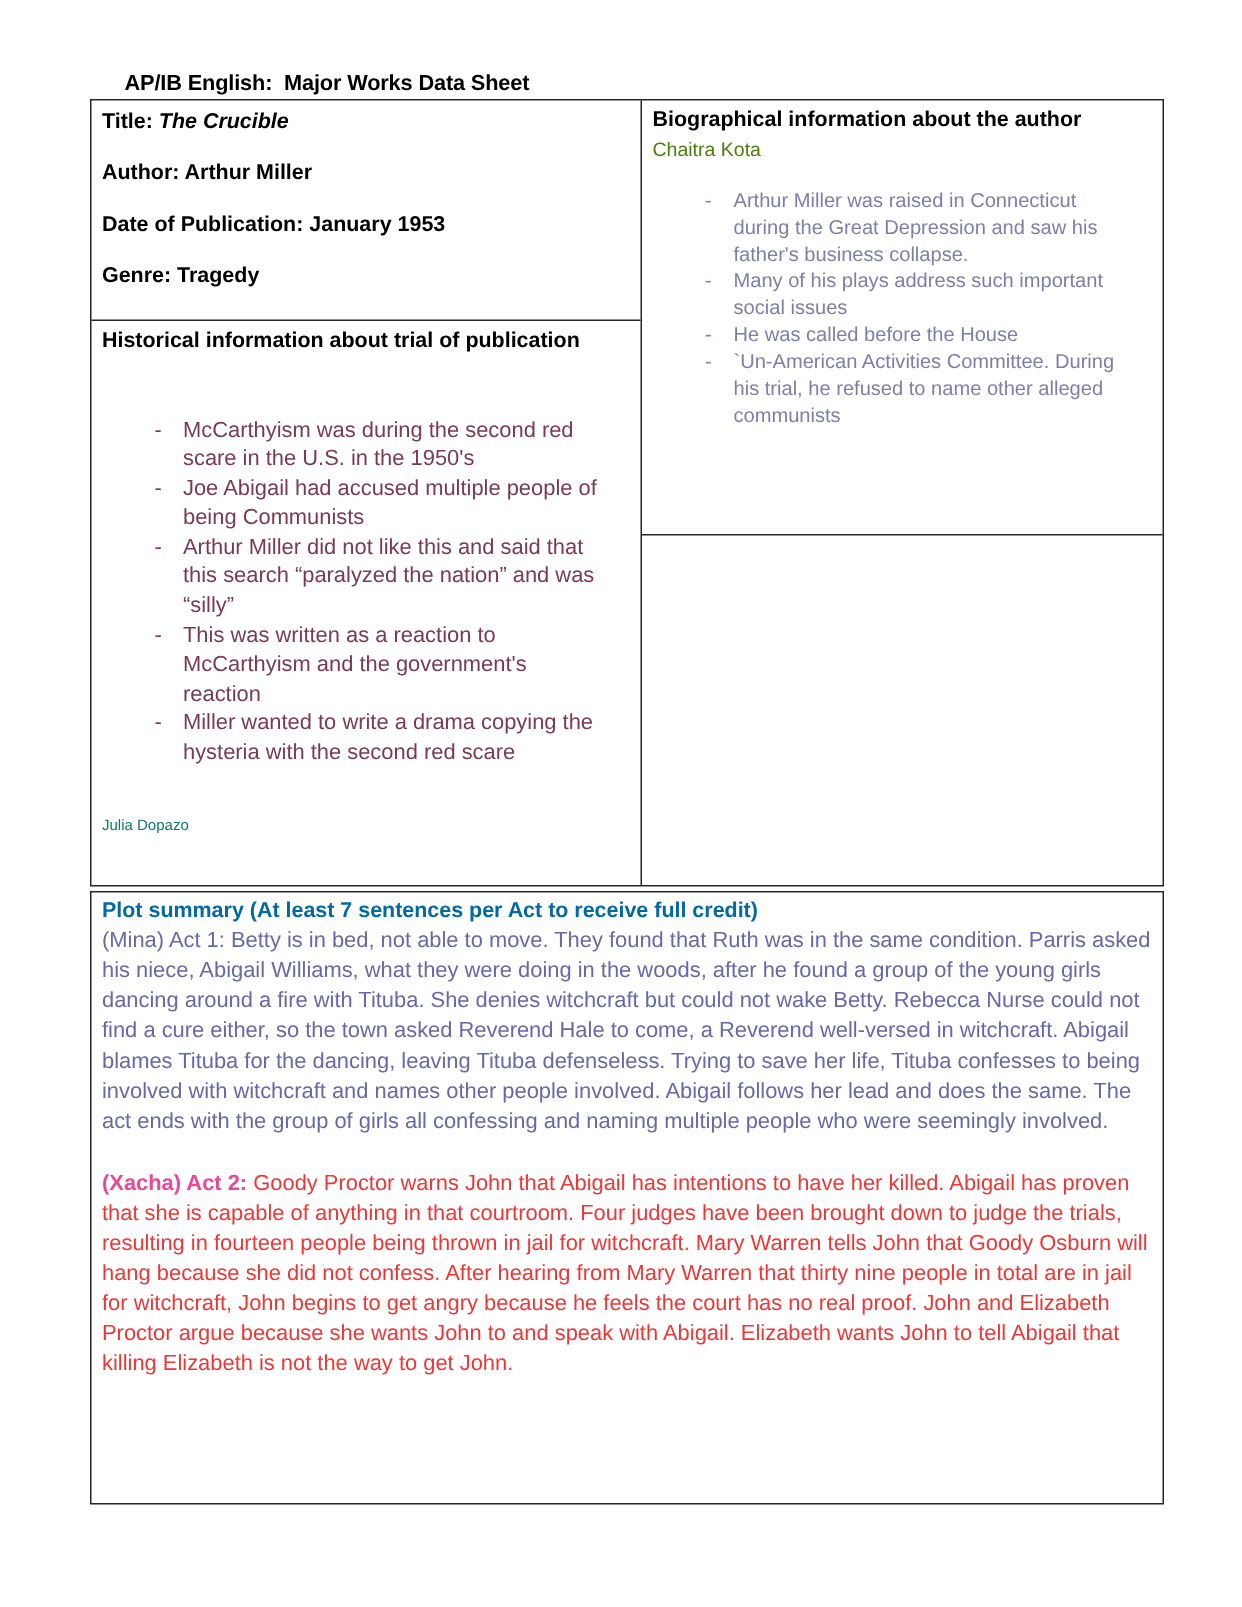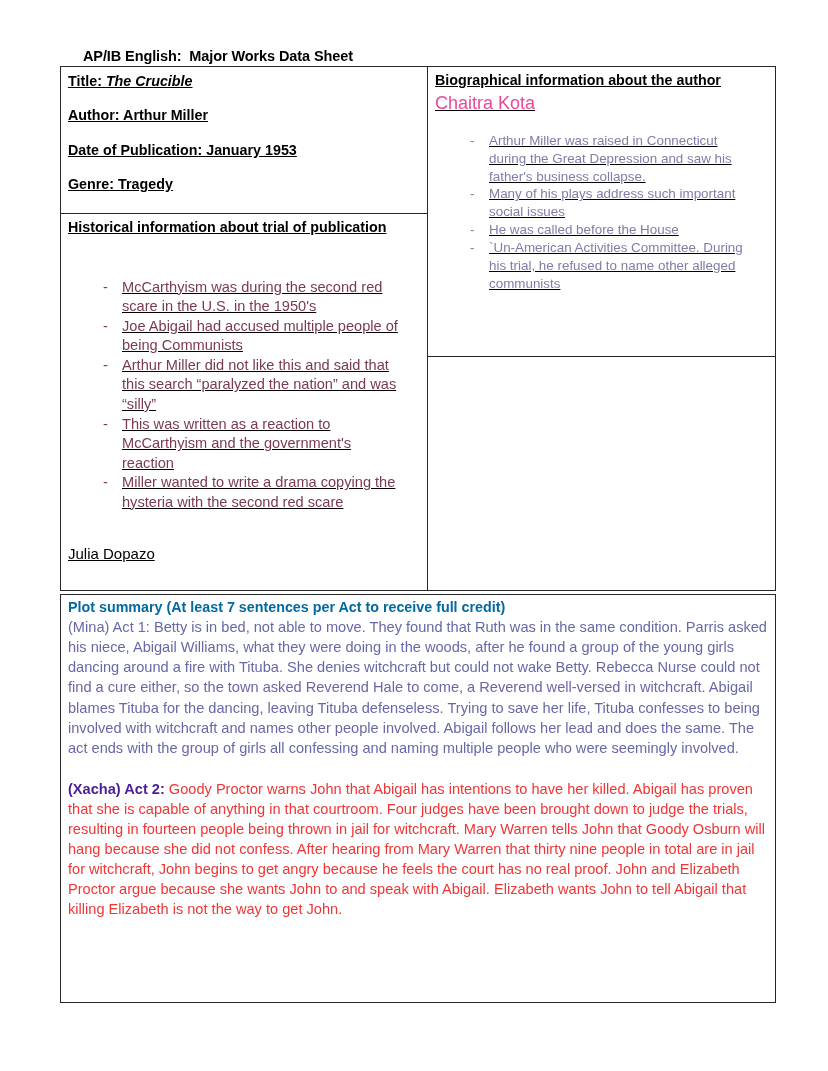--- a/index.html
+++ b/index.html
@@ -51,21 +51,20 @@
   .col-right {
     flex: 1;
     box-sizing: border-box;
     display: flex;
     flex-direction: column;
     align-items: center;
   }
   .cell {
     box-sizing: border-box;
     padding: 4px 7px 6px 7px;
-    text-decoration: underline;
   }
   .cell-title-block {
     height: 147px;
     border-bottom: 1.6px solid #262626;
   }
   .cell-historical {
     height: 376px;
   }
   .cell-bio {
     height: 290px;
@@ -107,22 +106,22 @@
     margin: 0;
   }
   ul.dashlist li::before {
     content: "-";
     position: absolute;
     left: 19px;
     top: 0;
   }
   
   .bio-author {
-    font-size: 18px;
-    color: #ec4899;
+    font-size: 13px;
+    color: #4d7c0f;
     line-height: 1.4;
     margin: 0 0 1px 0;
   }
   .bio-list li {
     font-size: 13.4px;
     color: #7e7ea8;
     line-height: 1.33;
   }
   .bio-list li .ital {
     font-style: italic;
@@ -139,22 +138,22 @@
   .hist-list {
     padding-left: 2px;
   }
   .hist-list li {
     padding-left: 47px;
   }
   .hist-list li::before {
     left: 27px;
   }
   .hist-signature {
-    font-size: 15px;
-    color: #000000;
+    font-size: 10px;
+    color: #0f766e;
     margin-top: 32px;
     line-height: 1.3;
   }
   
   .table-lower {
     position: absolute;
     left: 60px;
     top: 594px;
     width: 716px;
     height: 409px;
@@ -178,21 +177,21 @@
   }
   .plot-para-red {
     font-size: 14.6px;
     color: #f03535;
     line-height: 1.375;
     margin: 21px 0 0 0;
     text-align: left;
   }
   .plot-para-red .lead {
     font-weight: bold;
-    color: #4c1d95;
+    color: #ec4899;
   }
 </style>
 </head>
 <body>
 
 <div class="page">
 
   <div class="doc-header">AP/IB English:  Major Works Data Sheet</div>
 
   <div class="table-upper">

